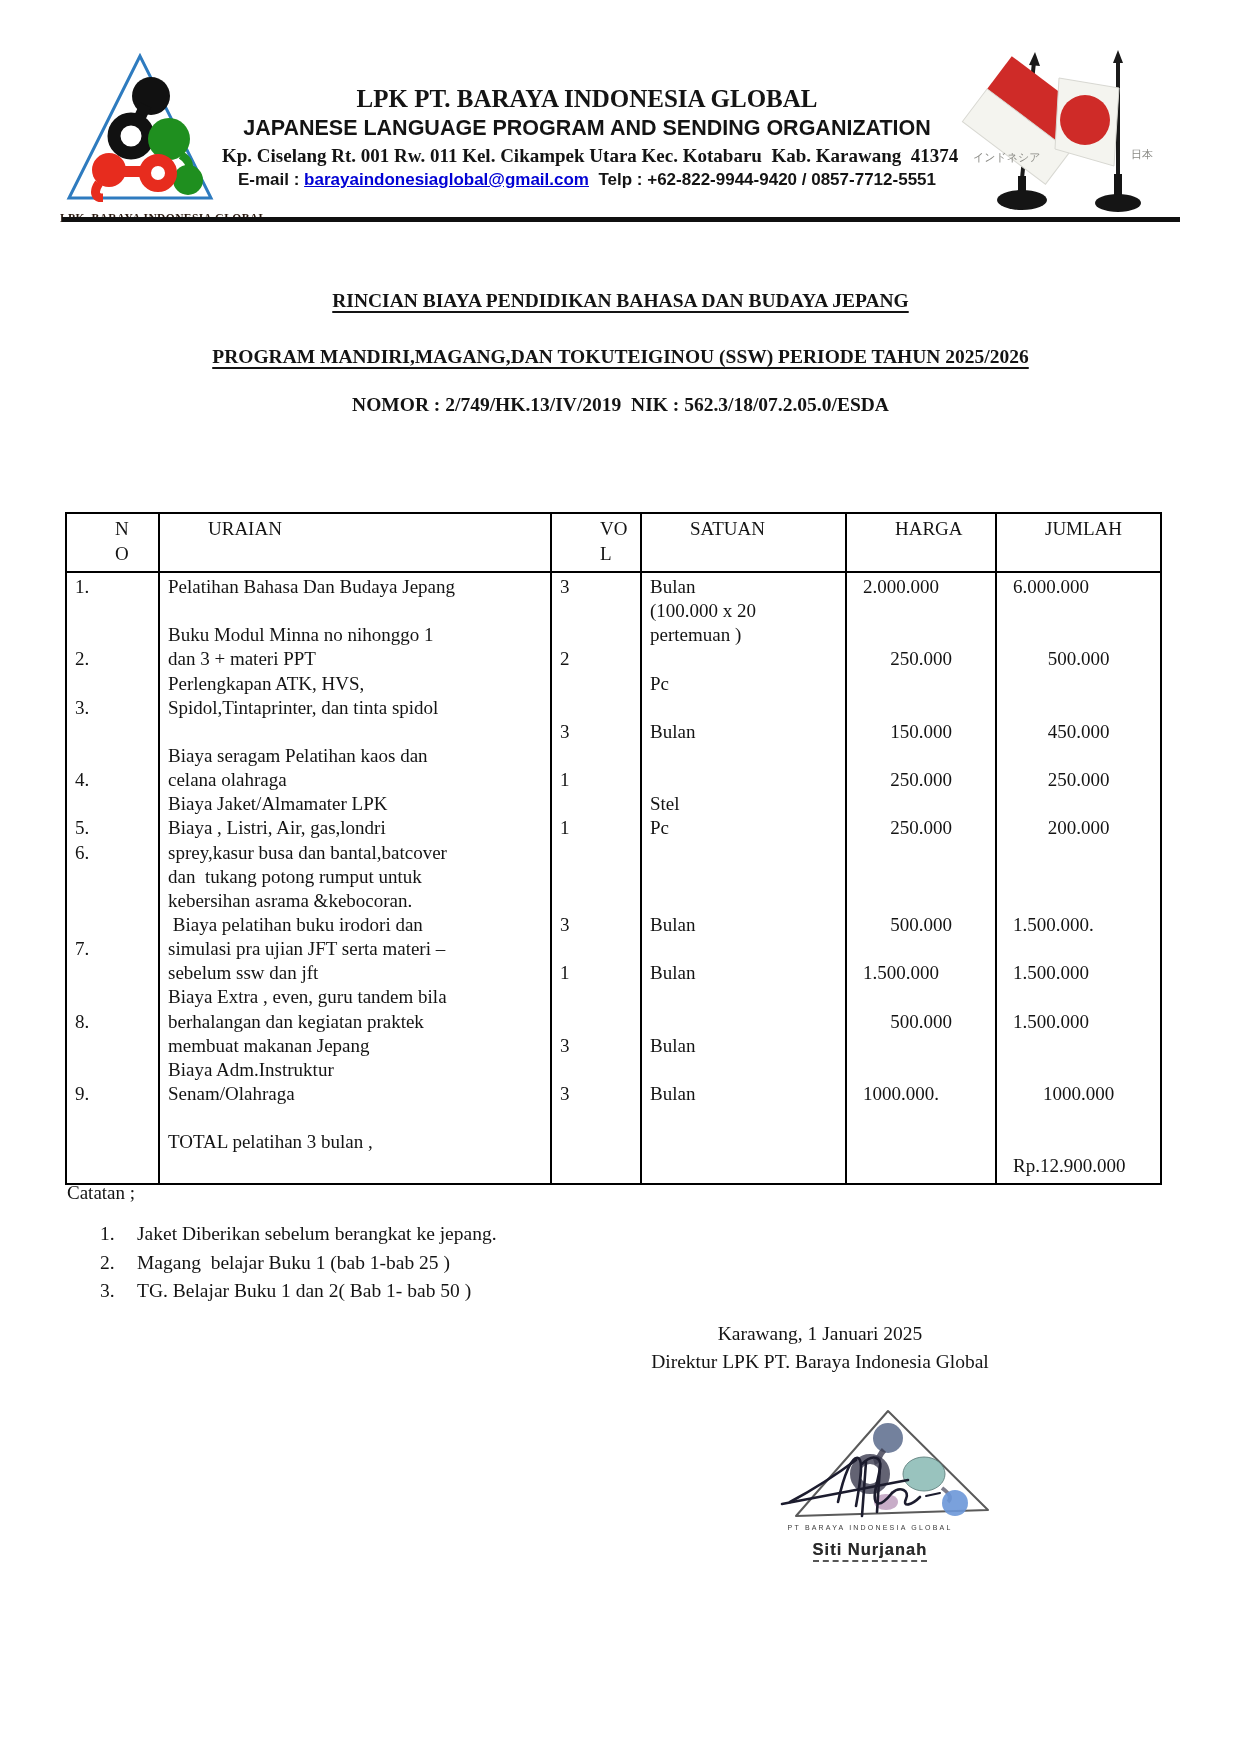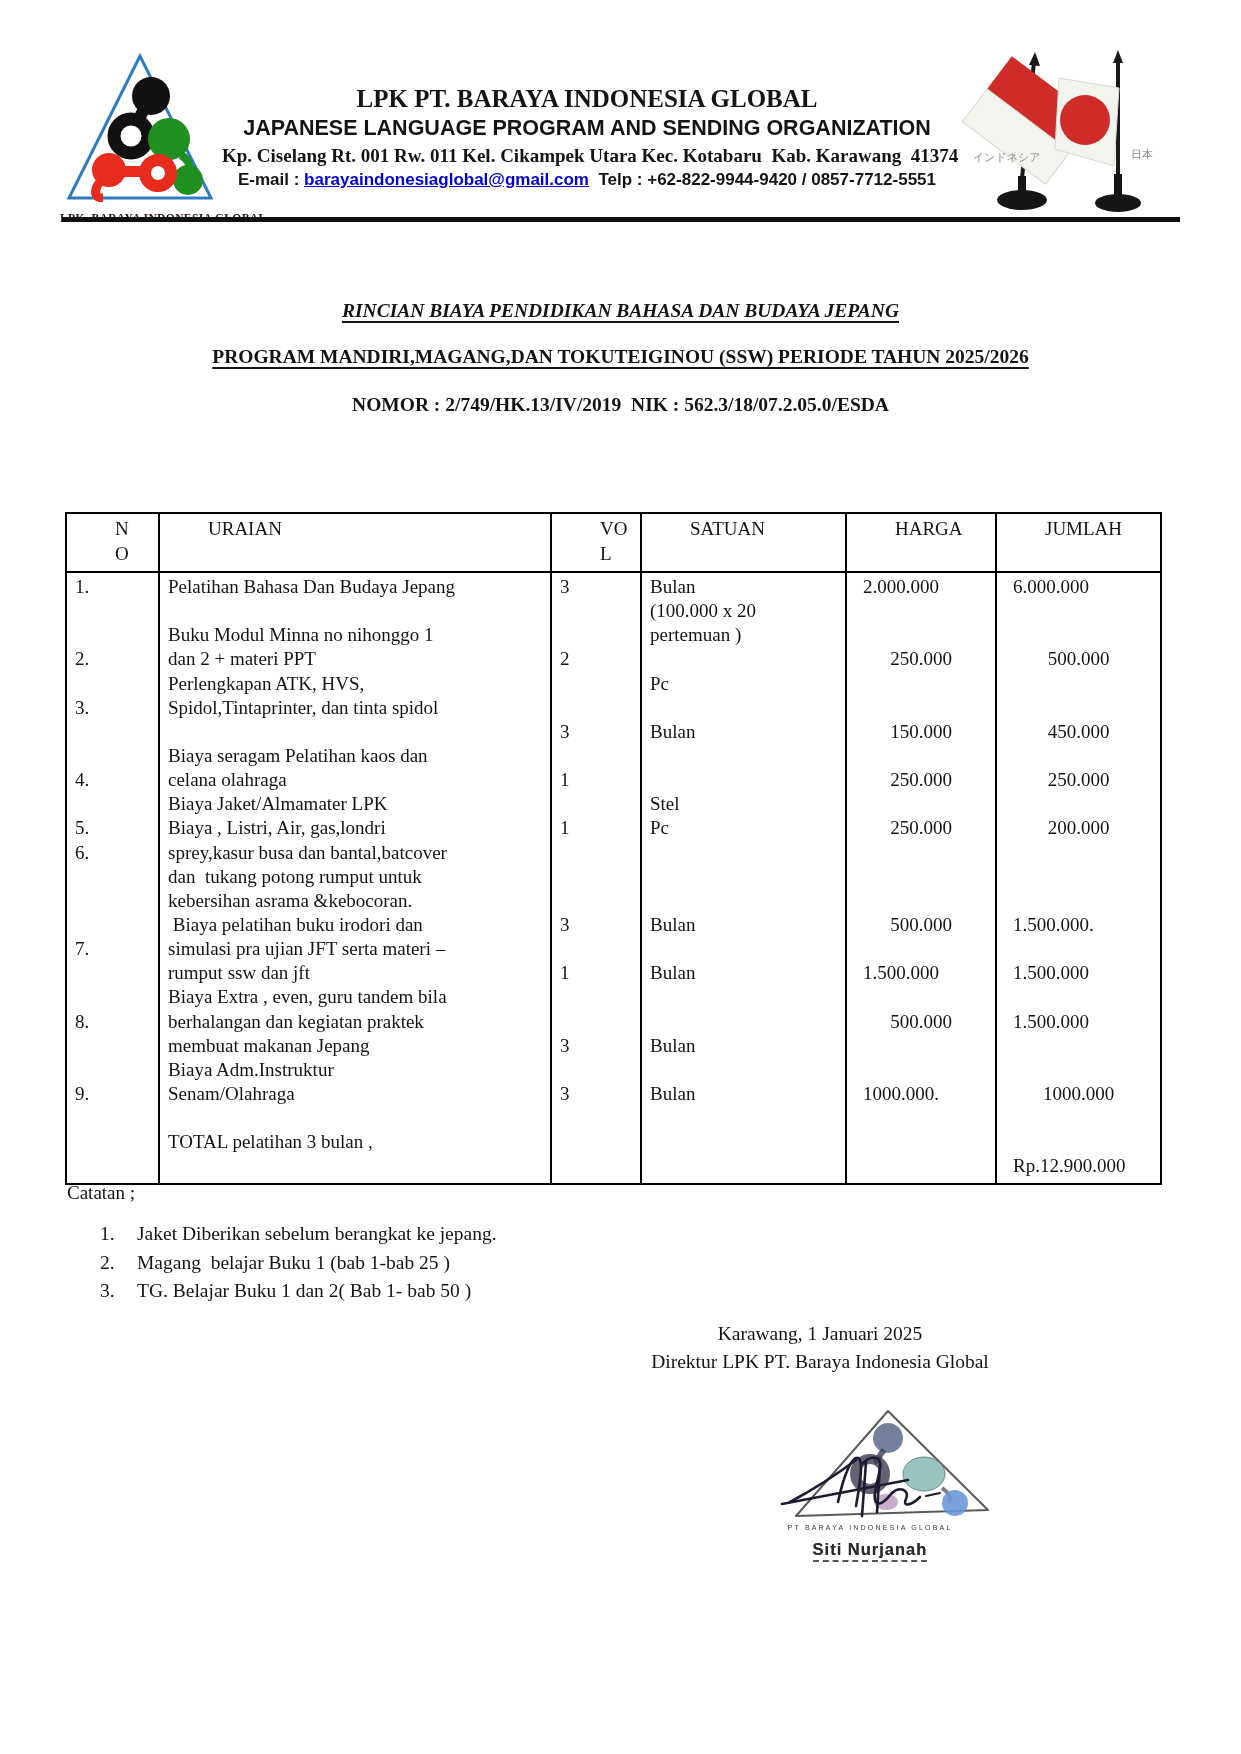--- a/index.html
+++ b/index.html
@@ -17,21 +17,21 @@
   .company-sub{font-size:21.5px; font-weight:bold; font-family:"Liberation Sans",sans-serif; margin-top:3px; white-space:nowrap;}
   .company-addr{font-size:19px; font-weight:bold; font-family:"Liberation Serif",serif; margin-top:4px; white-space:pre;}
   .company-mail{font-size:17px; font-weight:bold; font-family:"Liberation Sans",sans-serif; margin-top:3px; white-space:pre;}
   .email-link{color:#0000d4; text-decoration:underline; cursor:pointer;}
   .flags-block{position:absolute; left:935px; top:48px;}
   .header-rule{position:absolute; left:62px; top:217px; width:1118px; height:5px; background:#101010;}
   
   .doc-title{position:absolute; left:0; width:1241px; text-align:center;
     font-size:19.5px; font-weight:bold; font-family:"Liberation Serif",serif; white-space:pre;}
   .underlined{text-decoration:underline; text-decoration-thickness:2px; text-underline-offset:4px;}
-  .t1{top:300px;font-style:italic;} .t2{top:346px;} .t3{top:394px;}
+  .t1{top:290px;} .t2{top:346px;} .t3{top:394px;}
   
   .doc-table{position:absolute; left:65px; top:512px; border-collapse:collapse; table-layout:fixed;
     width:1095px; font-size:19px; font-family:"Liberation Serif",serif;}
   .doc-table th,.doc-table td{border:2px solid #000; vertical-align:top; padding:2px 8px 4px 8px;}
   .doc-table th{font-weight:400; text-align:left; height:51px; line-height:25px; font-size:19px;padding-left:48px;}
   .wrapword{display:inline-block; word-break:break-all;}
   .w-no{width:16px;} .w-vol{width:31px;}
   .tline{height:24.15px; line-height:24.15px; white-space:pre; overflow:visible;}
   .col-harga .num-center,.col-jumlah .num-center{text-align:center;}
   .col-harga .num-left,.col-jumlah .num-left{text-align:left; padding-left:8px;}
@@ -158,34 +158,34 @@
             <div class="tline"></div>
             <div class="tline">9.</div>
             <div class="tline"></div>
             <div class="tline"></div>
             <div class="tline"></div>
           </td>
           <td class="body-col col-uraian">
             <div class="tline">Pelatihan Bahasa Dan Budaya Jepang</div>
             <div class="tline"></div>
             <div class="tline">Buku Modul Minna no nihonggo 1</div>
-            <div class="tline">dan 2 + materi PPT</div>
+            <div class="tline">dan 3 + materi PPT</div>
             <div class="tline">Perlengkapan ATK, HVS,</div>
             <div class="tline">Spidol,Tintaprinter, dan tinta spidol</div>
             <div class="tline"></div>
             <div class="tline">Biaya seragam Pelatihan kaos dan</div>
             <div class="tline">celana olahraga</div>
             <div class="tline">Biaya Jaket/Almamater LPK</div>
             <div class="tline">Biaya , Listri, Air, gas,londri</div>
             <div class="tline">sprey,kasur busa dan bantal,batcover</div>
             <div class="tline">dan  tukang potong rumput untuk</div>
             <div class="tline">kebersihan asrama &amp;kebocoran.</div>
             <div class="tline"> Biaya pelatihan buku irodori dan</div>
             <div class="tline">simulasi pra ujian JFT serta materi –</div>
-            <div class="tline">rumput ssw dan jft</div>
+            <div class="tline">sebelum ssw dan jft</div>
             <div class="tline">Biaya Extra , even, guru tandem bila</div>
             <div class="tline">berhalangan dan kegiatan praktek</div>
             <div class="tline">membuat makanan Jepang</div>
             <div class="tline">Biaya Adm.Instruktur</div>
             <div class="tline">Senam/Olahraga</div>
             <div class="tline"></div>
             <div class="tline">TOTAL pelatihan 3 bulan ,</div>
             <div class="tline"></div>
           </td>
           <td class="body-col col-vol">

